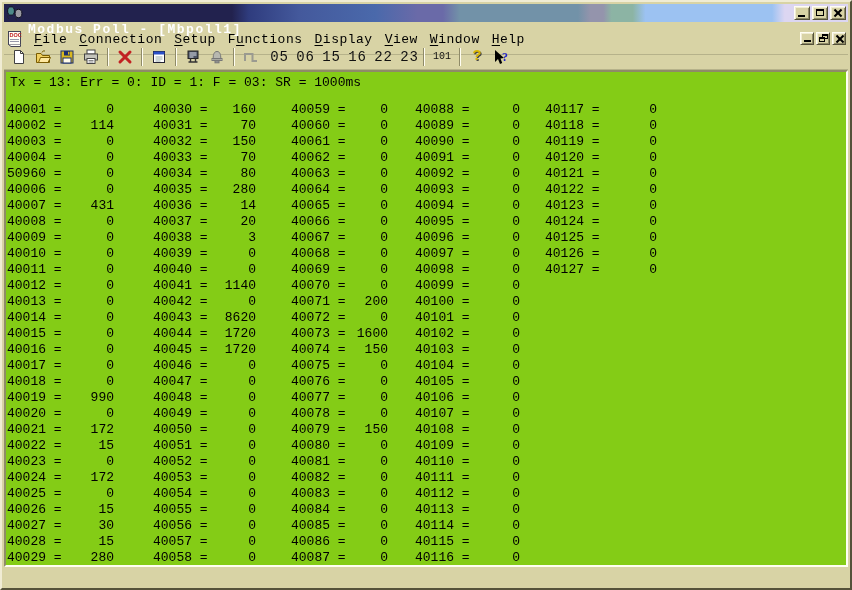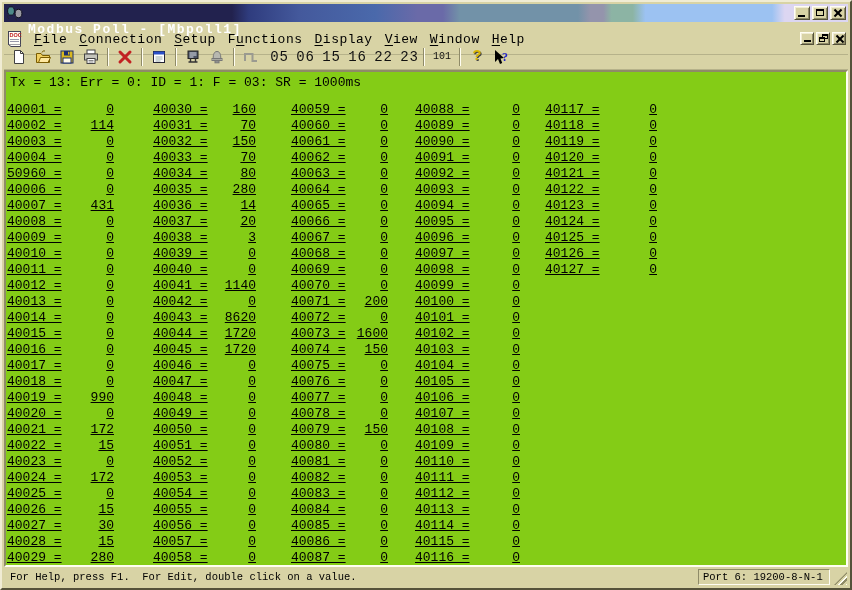--- a/index.html
+++ b/index.html
@@ -48,21 +48,21 @@
   .tbtn { width:24px; height:22px; display:flex; align-items:center; justify-content:center; }
   .tsep { width:0; height:18px; border-left:1px solid #8f8b68; border-right:1px solid #fffef2; margin:0 4px; }
   .tnum { width:26px; text-align:right; font-size:14px; letter-spacing:1px; color:#111; }
   .talt { width:26px; text-align:center; font-size:10px; color:#111; }
   .help-q { font-weight:bold; font-size:15px; color:#d8b400; text-shadow:1px 1px 0 #444; }
 
   
   .doc { position:absolute; top:68px; left:2px; right:2px; bottom:21px;
     background:#84cc16; border:2px solid; border-color:#8f8b68 #fffef2 #fffef2 #8f8b68; }
   .tx-line { position:absolute; top:3px; left:4px; font-size:13px; white-space:pre; color:#000; }
-  .grid-col { position:absolute; top:30px;text-decoration:underline; }
+  .grid-col { position:absolute; top:30px; }
   .col0 { left:1px;   width:107px; }
   .col1 { left:147px; width:103px; }
   .col2 { left:285px; width:97px;  }
   .col3 { left:409px; width:105px; }
   .col4 { left:539px; width:112px; }
   .reg-row { display:flex; justify-content:space-between; height:16px; line-height:16px;
              font-size:13px; color:#000; white-space:pre; }
 
   
   .statusbar { position:absolute; left:2px; right:2px; bottom:2px; height:19px;
@@ -348,19 +348,14 @@
           <div class="reg-row"><span>40122 =</span><span>0</span></div>
           <div class="reg-row"><span>40123 =</span><span>0</span></div>
           <div class="reg-row"><span>40124 =</span><span>0</span></div>
           <div class="reg-row"><span>40125 =</span><span>0</span></div>
           <div class="reg-row"><span>40126 =</span><span>0</span></div>
           <div class="reg-row"><span>40127 =</span><span>0</span></div>
         </div>
       </div>
   </div>
 
-  <div class="statusbar">
-    <span class="spanel sp-help">For Help, press F1.  For Edit, double click on a value.</span>
-    <span class="spanel sp-port">Port 6: 19200-8-N-1</span>
-    <span class="grip"></span>
-  </div>
 
 </div>
 
 </body></html>

